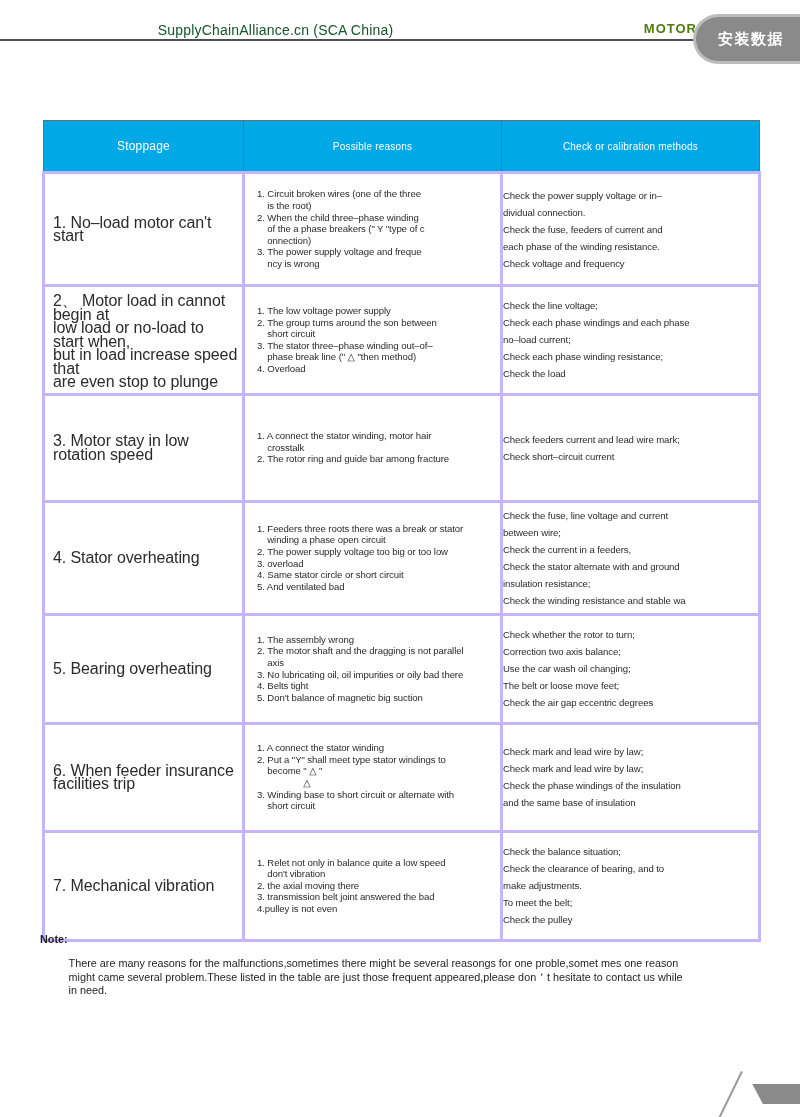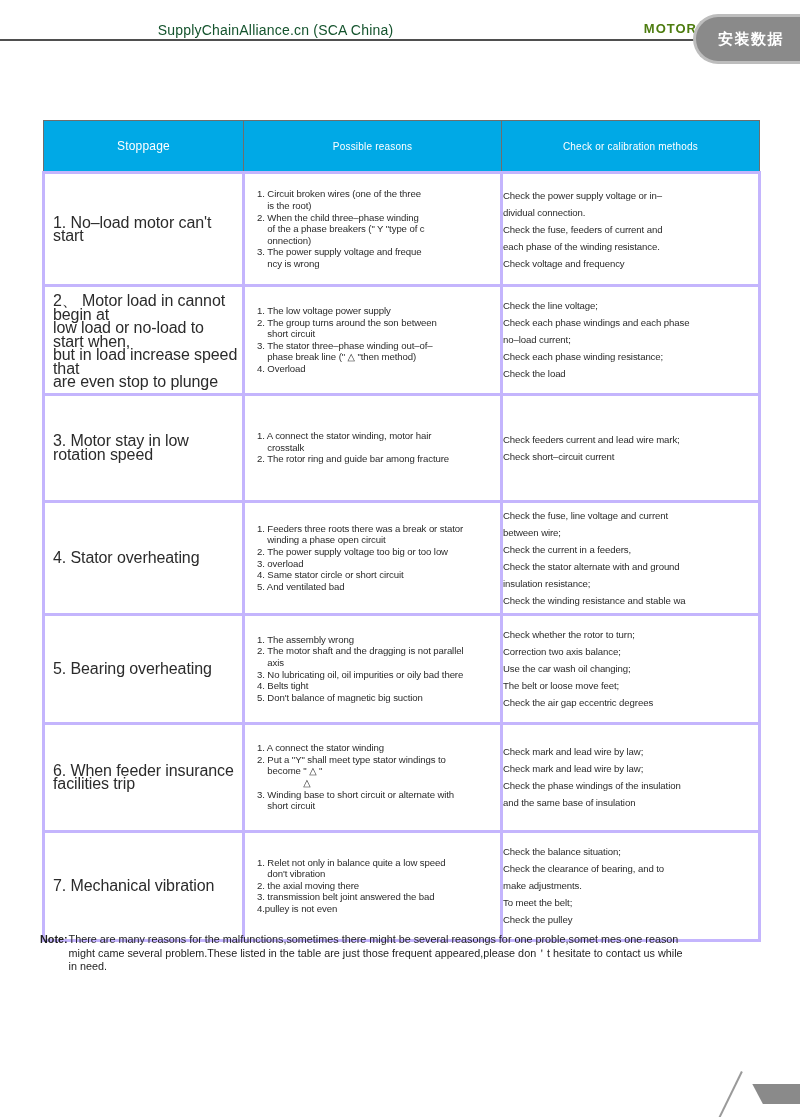--- a/index.html
+++ b/index.html
@@ -53,21 +53,21 @@
   .fault-table tr.r5{height:109px;}
   .fault-table tr.r6{height:108px;}
   .fault-table tr.r7{height:109px;}
   .fault-table tr.r2 td.cell-stoppage{vertical-align:top;padding-top:7px;}
   
   .note{
     position:absolute;top:933px;left:40px;width:735px;display:flex;
     font-size:10.8px;line-height:13.6px;color:#1e1e1e;
   }
   .note .note-label{font-weight:bold;flex:0 0 auto;}
-  .note .note-text{white-space:pre-wrap;margin-left:1px;}
+  .note .note-text{white-space:pre-wrap;margin-left:1px;margin-top:24px;}
   
   .page-number{
     position:absolute;top:1122px;left:698px;width:40px;text-align:right;
     font-size:17px;color:#555555;
   }
   .corner-line{
     position:absolute;top:1071px;left:741px;width:2px;height:52px;
     background:#9a9a9a;transform:rotate(26deg);transform-origin:top left;
   }
   .corner-band{

